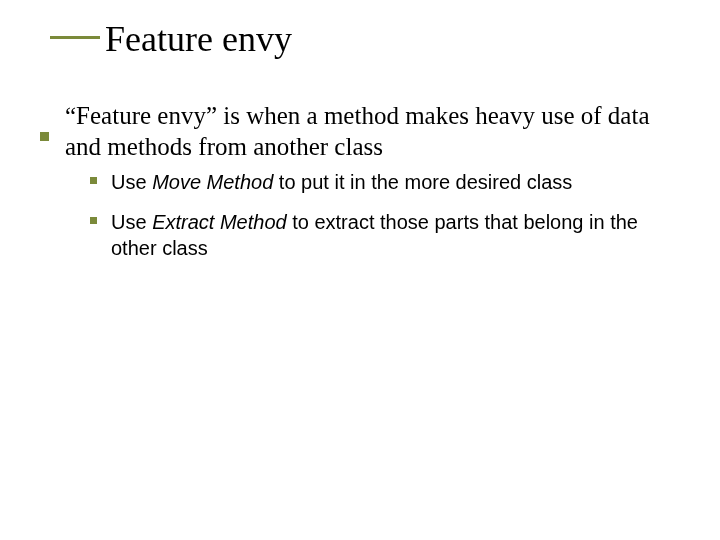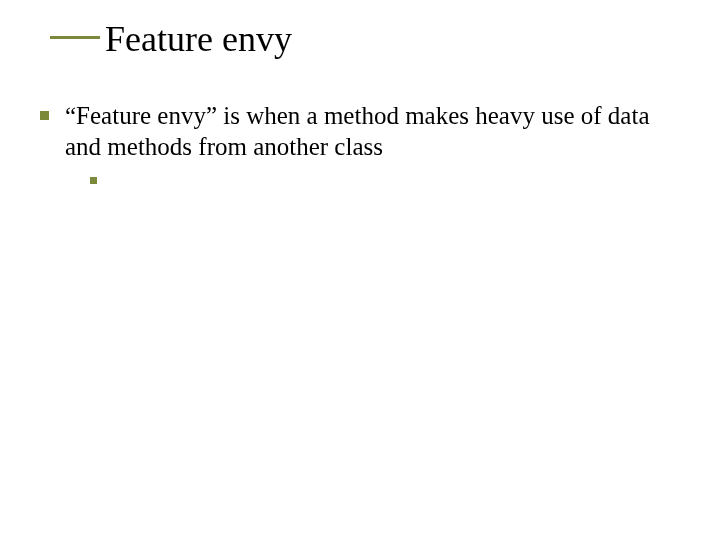--- a/index.html
+++ b/index.html
@@ -38,21 +38,21 @@
     line-height: 1.1;
   }
   .body {
     position: absolute;
     top: 100px;
     left: 40px;
     right: 40px;
   }
   .l1 {
     display: flex;
-    align-items: flex-start;
+    align-items: center;
     margin: 0 0 6px 0;
   }
   .l1 .bullet {
     flex: 0 0 auto;
     width: 9px;
     height: 9px;
     background: #7b8a3a;
     margin: 11px 16px 0 0;
   }
   .l1 .text {
@@ -92,19 +92,28 @@
 
   <div class="body">
 
     <div class="l1">
       <span class="bullet"></span>
       <span class="text">“Feature envy” is when a method makes heavy use of data and methods from another class</span>
     </div>
 
     <div class="l2">
       <span class="bullet"></span>
+      <span class="text">
+        <span>Use </span><span class="ital">Move Method</span><span> to put it in the more desired class</span>
+      </span>
     </div>
 
 
+    <div class="l2">
+      <span class="bullet"></span>
+      <span class="text">
+        <span>Use </span><span class="ital">Extract Method</span><span> to extract those parts that belong in the other class</span>
+      </span>
+    </div>
 
   </div>
 
 </div>
 
 </body></html>

